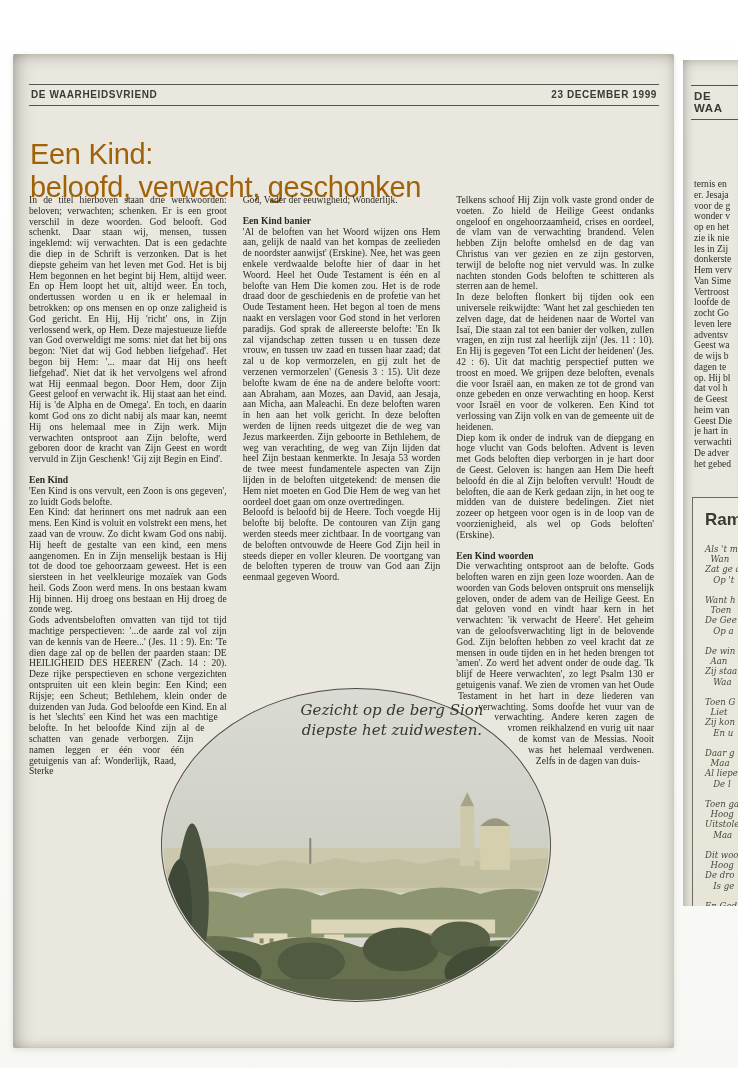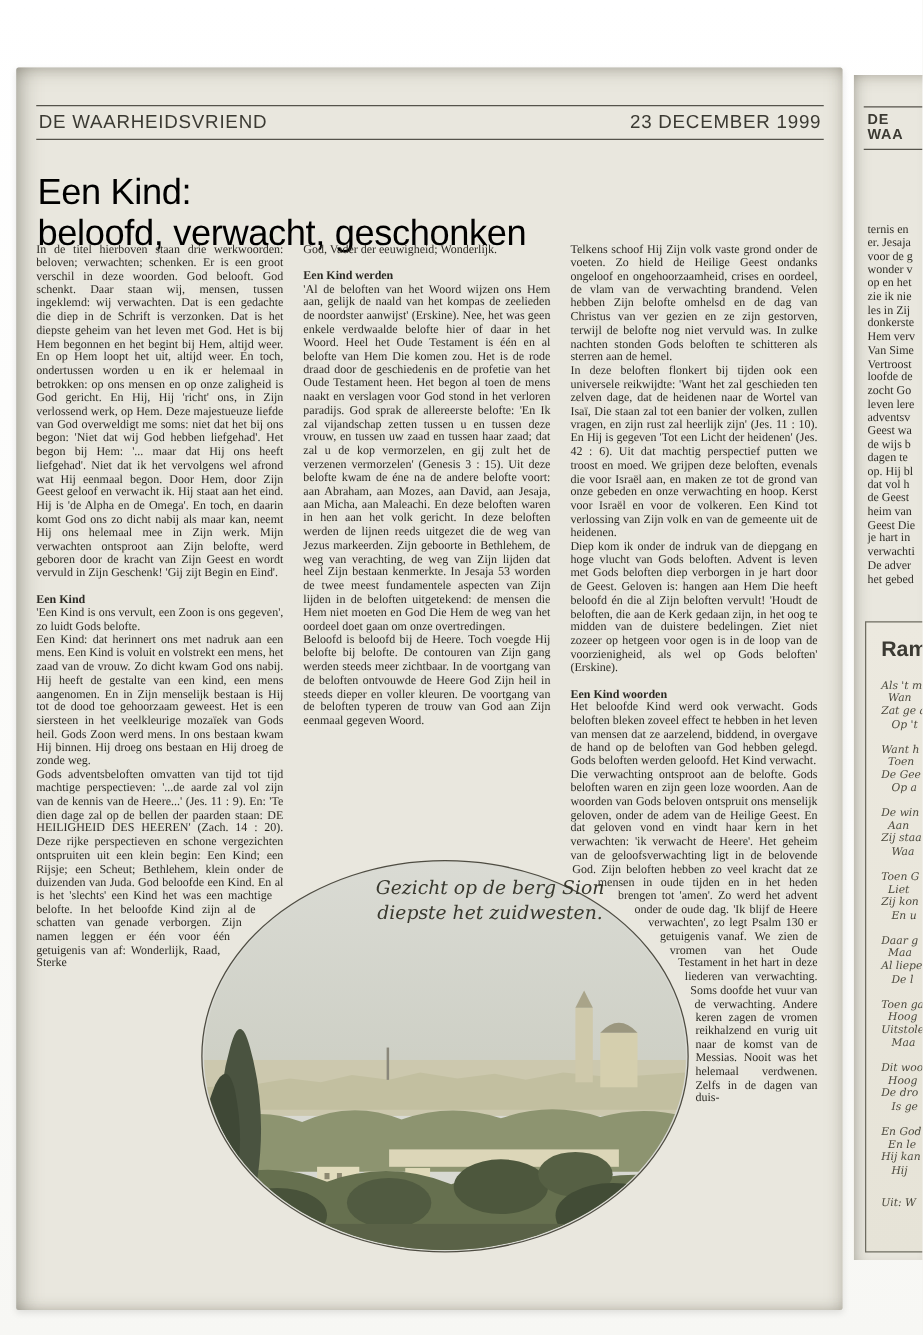--- a/index.html
+++ b/index.html
@@ -13,34 +13,34 @@
     left:13px;top:54px;width:661px;height:994px;
     border-radius:2px;
     box-shadow:
       inset 14px 0 18px -12px rgba(95,92,82,.55),
       inset -8px 0 14px -8px rgba(120,116,102,.40),
       inset 0 12px 16px -12px rgba(120,116,102,.55),
       inset 0 -10px 14px -12px rgba(120,116,102,.45),
       0 2px 6px rgba(0,0,0,.10);
   }
   .page-right{
-    left:683px;top:60px;width:55px;height:948px;overflow:hidden;
+    left:683px;top:60px;width:55px;height:846px;overflow:hidden;
     box-shadow:inset 8px 0 12px -8px rgba(95,92,82,.55), inset 0 10px 12px -10px rgba(120,116,102,.5);
   }
   .masthead{
     position:absolute;left:16px;right:15px;top:30px;
     border-top:1.5px solid #55534b;border-bottom:1.5px solid #55534b;
     padding:4px 2px 5px 2px;display:flex;justify-content:space-between;align-items:baseline;
-    font-family:"Liberation Sans",sans-serif;font-weight:normal;font-size:15px;
+    font-family:"Liberation Sans",sans-serif;font-weight:bold;font-size:10px;
     letter-spacing:.6px;color:#3b3a33;
   }
   .title{
     position:absolute;left:17px;top:84px;margin:0;
     font-family:"Liberation Sans",sans-serif;font-weight:400;
-    font-size:29px;line-height:33px;color:#000000;letter-spacing:-.3px;
+    font-size:29px;line-height:33px;color:#a16207;letter-spacing:-.3px;
   }
   .title span{display:block;}
   .cols{
     position:absolute;left:16px;top:141px;width:625px;height:856px;
     display:flex;gap:16px;overflow:hidden;
     font-size:9.6px;line-height:10.8px;color:#2c2a24;text-align:justify;
   }
   .col{width:199px;}
   .col p{margin:0;hyphens:auto;-webkit-hyphens:auto;}
   .col p.h{font-weight:bold;margin-top:10px;text-align:left;}
@@ -101,31 +101,30 @@
     <div class="col">
       <div class="wrapR"></div>
       <p>In de titel hierboven staan drie werkwoorden: beloven; verwachten; schenken. Er is een groot verschil in deze woorden. God belooft. God schenkt. Daar staan wij, mensen, tussen ingeklemd: wij verwachten. Dat is een gedachte die diep in de Schrift is verzonken. Dat is het diepste geheim van het leven met God. Het is bij Hem begonnen en het begint bij Hem, altijd weer. En op Hem loopt het uit, altijd weer. En toch, ondertussen worden u en ik er helemaal in betrokken: op ons mensen en op onze zaligheid is God gericht. En Hij, Hij 'richt' ons, in Zijn verlossend werk, op Hem. Deze majestueuze liefde van God overweldigt me soms: niet dat het bij ons begon: 'Niet dat wij God hebben liefgehad'. Het begon bij Hem: '... maar dat Hij ons heeft liefgehad'. Niet dat ik het vervolgens wel afrond wat Hij eenmaal begon. Door Hem, door Zijn Geest geloof en verwacht ik. Hij staat aan het eind. Hij is 'de Alpha en de Omega'. En toch, en daarin komt God ons zo dicht nabij als maar kan, neemt Hij ons helemaal mee in Zijn werk. Mijn verwachten ontsproot aan Zijn belofte, werd geboren door de kracht van Zijn Geest en wordt vervuld in Zijn Geschenk! 'Gij zijt Begin en Eind'.</p>
       <p class="h">Een Kind</p>
       <p>'Een Kind is ons vervult, een Zoon is ons gegeven', zo luidt Gods belofte.</p>
       <p>Een Kind: dat herinnert ons met nadruk aan een mens. Een Kind is voluit en volstrekt een mens, het zaad van de vrouw. Zo dicht kwam God ons nabij. Hij heeft de gestalte van een kind, een mens aangenomen. En in Zijn menselijk bestaan is Hij tot de dood toe gehoorzaam geweest. Het is een siersteen in het veelkleurige mozaïek van Gods heil. Gods Zoon werd mens. In ons bestaan kwam Hij binnen. Hij droeg ons bestaan en Hij droeg de zonde weg.</p>
       <p>Gods adventsbeloften omvatten van tijd tot tijd machtige perspectieven: '...de aarde zal vol zijn van de kennis van de Heere...' (Jes. 11 : 9). En: 'Te dien dage zal op de bellen der paarden staan: DE HEILIGHEID DES HEEREN' (Zach. 14 : 20). Deze rijke perspectieven en schone vergezichten ontspruiten uit een klein begin: Een Kind; een Rijsje; een Scheut; Bethlehem, klein onder de duizenden van Juda. God beloofde een Kind. En al is het 'slechts' een Kind het was een machtige belofte. In het beloofde Kind zijn al de schatten van genade verborgen. Zijn namen leggen er één voor één getuigenis van af: Wonderlijk, Raad, Sterke</p>
     </div>
     <div class="col">
       <p>God, Vader der eeuwigheid; Wonderlijk.</p>
-      <p class="h">Een Kind werden</p>
+      <p class="h">Een Kind banier</p>
       <p>'Al de beloften van het Woord wijzen ons Hem aan, gelijk de naald van het kompas de zeelieden de noordster aanwijst' (Erskine). Nee, het was geen enkele verdwaalde belofte hier of daar in het Woord. Heel het Oude Testament is één en al belofte van Hem Die komen zou. Het is de rode draad door de geschiedenis en de profetie van het Oude Testament heen. Het begon al toen de mens naakt en verslagen voor God stond in het verloren paradijs. God sprak de allereerste belofte: 'En Ik zal vijandschap zetten tussen u en tussen deze vrouw, en tussen uw zaad en tussen haar zaad; dat zal u de kop vermorzelen, en gij zult het de verzenen vermorzelen' (Genesis 3 : 15). Uit deze belofte kwam de éne na de andere belofte voort: aan Abraham, aan Mozes, aan David, aan Jesaja, aan Micha, aan Maleachi. En deze beloften waren in hen aan het volk gericht. In deze beloften werden de lijnen reeds uitgezet die de weg van Jezus markeerden. Zijn geboorte in Bethlehem, de weg van verachting, de weg van Zijn lijden dat heel Zijn bestaan kenmerkte. In Jesaja 53 worden de twee meest fundamentele aspecten van Zijn lijden in de beloften uitgetekend: de mensen die Hem niet moeten en God Die Hem de weg van het oordeel doet gaan om onze overtredingen.</p>
       <p>Beloofd is beloofd bij de Heere. Toch voegde Hij belofte bij belofte. De contouren van Zijn gang werden steeds meer zichtbaar. In de voortgang van de beloften ontvouwde de Heere God Zijn heil in steeds dieper en voller kleuren. De voortgang van de beloften typeren de trouw van God aan Zijn eenmaal gegeven Woord.</p>
     </div>
     <div class="col">
       <div class="wrapL"></div>
       <p>Telkens schoof Hij Zijn volk vaste grond onder de voeten. Zo hield de Heilige Geest ondanks ongeloof en ongehoorzaamheid, crises en oordeel, de vlam van de verwachting brandend. Velen hebben Zijn belofte omhelsd en de dag van Christus van ver gezien en ze zijn gestorven, terwijl de belofte nog niet vervuld was. In zulke nachten stonden Gods beloften te schitteren als sterren aan de hemel.</p>
       <p>In deze beloften flonkert bij tijden ook een universele reikwijdte: 'Want het zal geschieden ten zelven dage, dat de heidenen naar de Wortel van Isaï, Die staan zal tot een banier der volken, zullen vragen, en zijn rust zal heerlijk zijn' (Jes. 11 : 10). En Hij is gegeven 'Tot een Licht der heidenen' (Jes. 42 : 6). Uit dat machtig perspectief putten we troost en moed. We grijpen deze beloften, evenals die voor Israël aan, en maken ze tot de grond van onze gebeden en onze verwachting en hoop. Kerst voor Israël en voor de volkeren. Een Kind tot verlossing van Zijn volk en van de gemeente uit de heidenen.</p>
       <p>Diep kom ik onder de indruk van de diepgang en hoge vlucht van Gods beloften. Advent is leven met Gods beloften diep verborgen in je hart door de Geest. Geloven is: hangen aan Hem Die heeft beloofd én die al Zijn beloften vervult! 'Houdt de beloften, die aan de Kerk gedaan zijn, in het oog te midden van de duistere bedelingen. Ziet niet zozeer op hetgeen voor ogen is in de loop van de voorzienigheid, als wel op Gods beloften' (Erskine).</p>
       <p class="h">Een Kind woorden</p>
-      <p>Het beloofde Kind werd ook verwacht. Gods beloften bleken zoveel effect te hebben in het leven van mensen dat ze aarzelend, biddend, in overgave de hand op de beloften van God hebben gelegd. Gods beloften werden geloofd. Het Kind verwacht.</p>
       <p>Die verwachting ontsproot aan de belofte. Gods beloften waren en zijn geen loze woorden. Aan de woorden van Gods beloven ontspruit ons menselijk geloven, onder de adem van de Heilige Geest. En dat geloven vond en vindt haar kern in het verwachten: 'ik verwacht de Heere'. Het geheim van de geloofsverwachting ligt in de belovende God. Zijn beloften hebben zo veel kracht dat ze mensen in oude tijden en in het heden brengen tot 'amen'. Zo werd het advent onder de oude dag. 'Ik blijf de Heere verwachten', zo legt Psalm 130 er getuigenis vanaf. We zien de vromen van het Oude Testament in het hart in deze liederen van verwachting. Soms doofde het vuur van de verwachting. Andere keren zagen de vromen reikhalzend en vurig uit naar de komst van de Messias. Nooit was het helemaal verdwenen. Zelfs in de dagen van duis-</p>
     </div>
   </div>
 
   <figure class="oval">
     <svg viewBox="0 0 390 314">
       <defs>
         <linearGradient id="sky" x1="0" y1="0" x2="0" y2="1">
           <stop offset="0" stop-color="#dadbd4"></stop>
             <stop offset="1" stop-color="#cbcdc2"></stop>

